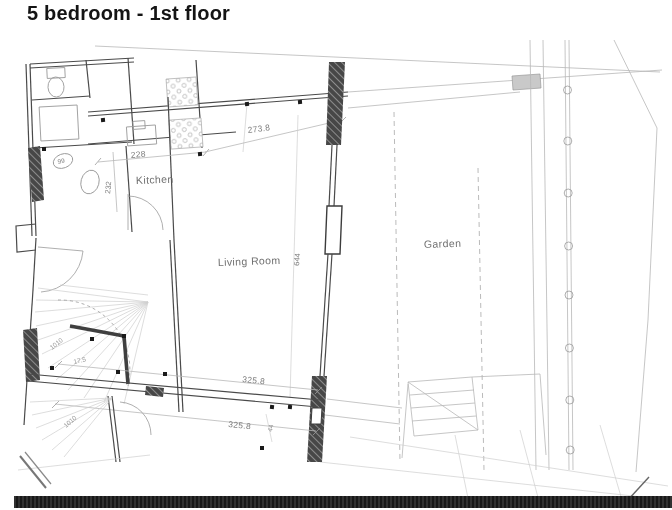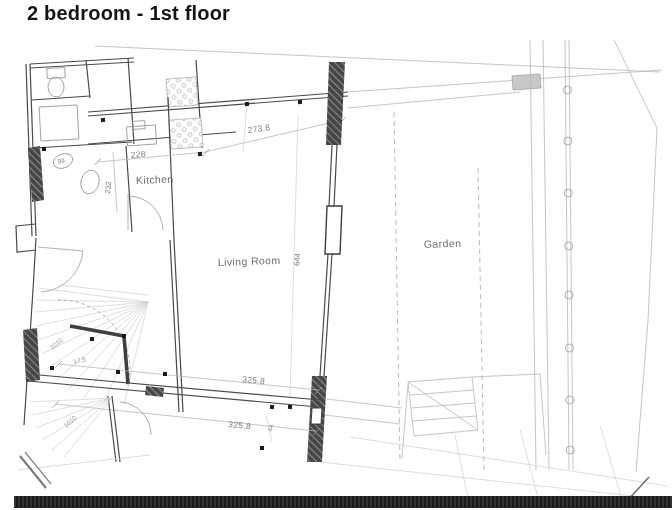--- a/index.html
+++ b/index.html
@@ -36,21 +36,21 @@
   .xlight{stroke:#cfcfcf;stroke-width:0.7;fill:none;}
   .dash{stroke:#a8a8a8;stroke-width:0.8;fill:none;stroke-dasharray:5 4;}
   .fixture{stroke:#9a9a9a;stroke-width:0.9;fill:none;}
   .dot{fill:#1a1a1a;}
 </style>
 </head>
 <body>
 
 <div class="page">
 
-  <h1 class="title">2 bedroom - 1st floor</h1>
+  <h1 class="title">5 bedroom - 1st floor</h1>
 
   <svg width="672" height="510" viewBox="0 0 672 510">
 
     <defs>
       <pattern id="hatchDark" width="5" height="5" patternUnits="userSpaceOnUse" patternTransform="rotate(45)">
         <rect width="5" height="5" fill="#474747"></rect>
         <line x1="0" y1="2.5" x2="5" y2="2.5" stroke="#8d8d8d" stroke-width="1"></line>
       </pattern>
       <pattern id="dotTile" width="11" height="11" patternUnits="userSpaceOnUse">
         <rect width="11" height="11" fill="#ffffff"></rect>

